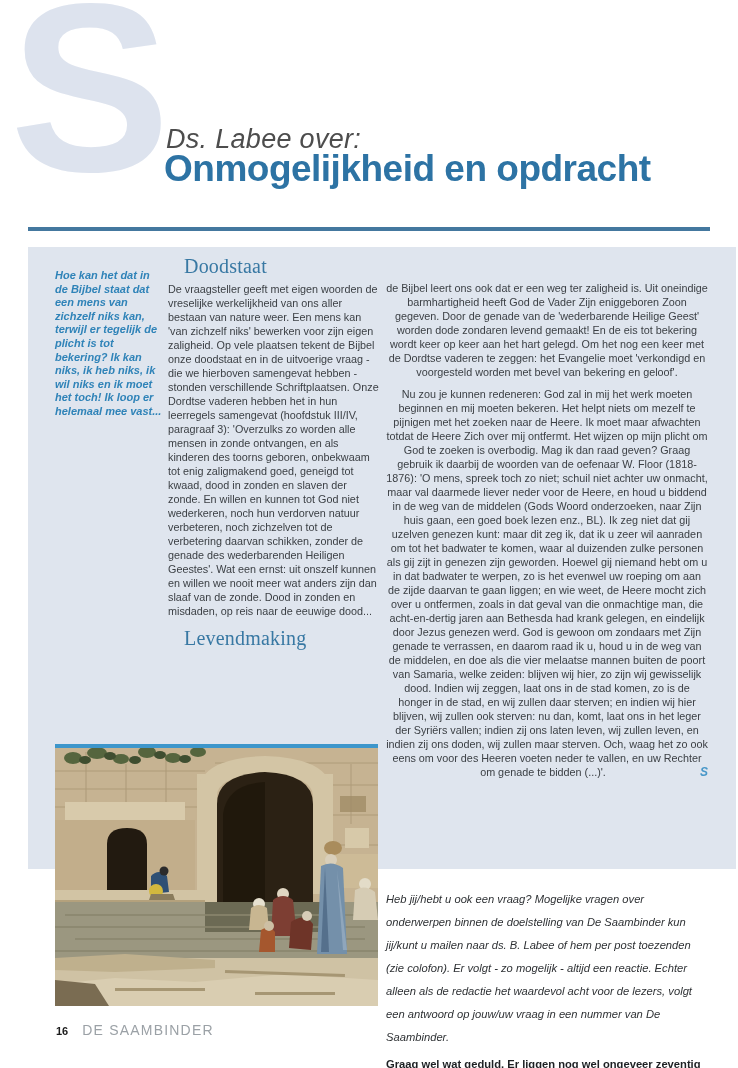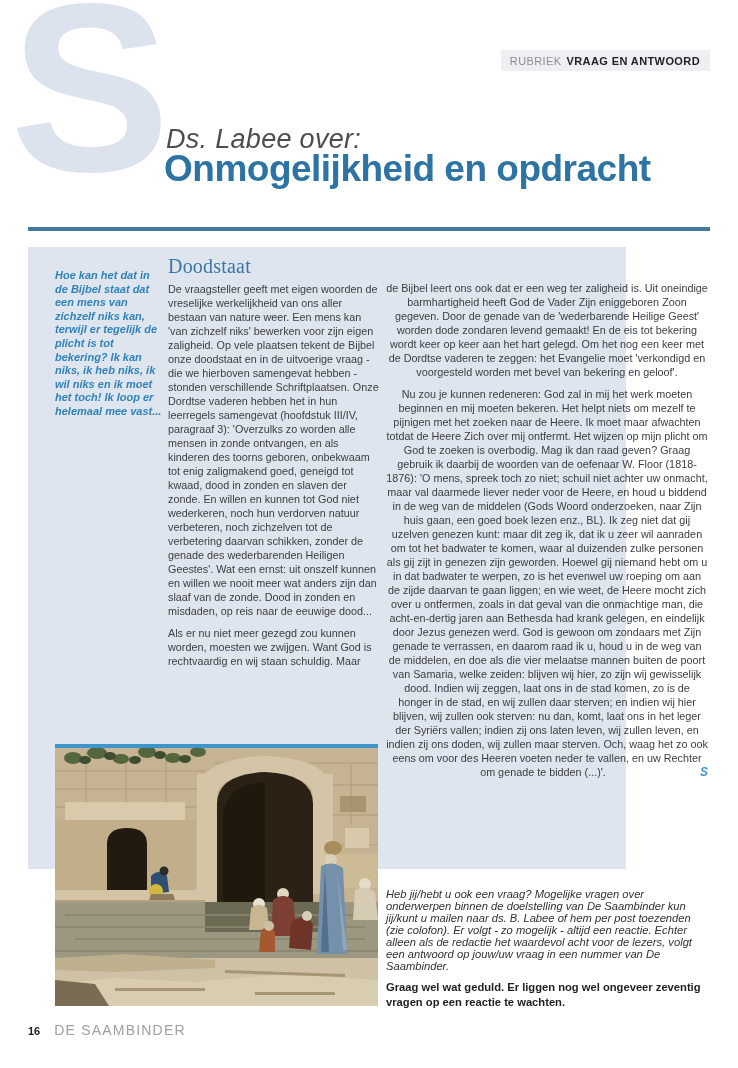--- a/index.html
+++ b/index.html
@@ -27,82 +27,78 @@
     color:#4d4d4d; z-index:2; letter-spacing:.3px;
   }
   .title {
     position:absolute; left:164px; top:148px; margin:0; font-size:37px;
     font-weight:bold; color:#2d73a4; z-index:2; letter-spacing:-0.5px;
   }
   .rule { position:absolute; left:28px; top:227px; width:682px; height:4px; background:#44789f; z-index:2; }
 
   
   .panel {
-    position:absolute; left:28px; top:247px; width:598px; height:622px;
+    position:absolute; left:28px; top:247px; width:708px; height:622px;
     background:#dfe5ee; z-index:1;
   }
   .question {
     position:absolute; left:27px; top:22px; width:110px;
     font-size:11px; line-height:13.6px; font-weight:bold; font-style:italic;
     color:#2f83b8;
   }
   .col { position:absolute; top:8px; }
   .col1 { left:140px; width:211px; }
   .col2 { left:358px; width:322px; padding-top:26px;text-align:center; }
   .panel h2 {
-    margin:0 0 4px 0; font-family:"Liberation Serif", serif; font-weight:400;
+    margin:0 0 4px 16px; font-family:"Liberation Serif", serif; font-weight:400;
     font-size:20px; color:#3878a3; letter-spacing:.2px;
   }
   .panel h2.gap { margin-top:9px; }
   .panel p {
     margin:0 0 8px 0; font-size:10.8px; line-height:14px; color:#3c4045;
   }
   .endmark {
     float:right; font-weight:800; font-style:italic; color:#4897c8;
     font-size:12px; line-height:14px;
   }
 
   
   .painting { position:absolute; left:55px; top:744px; width:323px; height:262px; z-index:3; }
   .painting svg { display:block; }
 
   
   .vraag { position:absolute; left:386px; top:888px; width:324px; z-index:2; }
   .vraag h3 { margin:0 0 7px 0; font-size:21px; color:#2d79ae; font-weight:bold; letter-spacing:.2px; }
-  .vraag-body { margin:0; font-size:11.2px; line-height:12px; font-style:italic; color:#2e3134; }
+  .vraag-body { margin:0; font-size:11.2px; line-height:23px; font-style:italic; color:#2e3134; }
   .vraag-note { margin:8px 0 0 0; font-size:11.2px; line-height:15px; font-weight:bold; color:#1d2023; }
 
   
   .footer { position:absolute; left:28px; top:1022px; display:flex; gap:14px; align-items:baseline; z-index:2; }
-  .pagenum { font-size:11px; font-weight:bold; color:#1c1c1c; }
+  .pagenum { font-size:11px; font-weight:bold; color:#1c1c1c;margin-left:28px; }
   .mag { font-size:14px; color:#9ba1a6; letter-spacing:1.2px; }
 </style>
 </head>
 <body>
 
 <div class="page">
 
-  <div class="rubriek">
-    <span class="rubriek-label">RUBRIEK</span>
-    <span class="rubriek-title">VRAAG EN ANTWOORD</span>
-  </div>
 
   <div class="watermark">S</div>
 
   <div class="kicker">Ds. Labee over:</div>
   <h1 class="title">Onmogelijkheid en opdracht</h1>
   <div class="rule"></div>
 
   <div class="panel">
     <div class="question">Hoe kan het dat in de Bijbel staat dat een mens van zichzelf niks kan, terwijl er tegelijk de plicht is tot bekering? Ik kan niks, ik heb niks, ik wil niks en ik moet het toch! Ik loop er helemaal mee vast...</div>
 
     <div class="col col1">
       <h2>Doodstaat</h2>
       <p>De vraagsteller geeft met eigen woorden de vreselijke werkelijkheid van ons aller bestaan van nature weer. Een mens kan 'van zichzelf niks' bewerken voor zijn eigen zaligheid. Op vele plaatsen tekent de Bijbel onze doodstaat en in de uitvoerige vraag - die we hierboven samengevat hebben - stonden verschillende Schriftplaatsen. Onze Dordtse vaderen hebben het in hun leerregels samengevat (hoofdstuk III/IV, paragraaf 3): 'Overzulks zo worden alle mensen in zonde ontvangen, en als kinderen des toorns geboren, onbekwaam tot enig zaligmakend goed, geneigd tot kwaad, dood in zonden en slaven der zonde. En willen en kunnen tot God niet wederkeren, noch hun verdorven natuur verbeteren, noch zichzelven tot de verbetering daarvan schikken, zonder de genade des wederbarenden Heiligen Geestes'. Wat een ernst: uit onszelf kunnen en willen we nooit meer wat anders zijn dan slaaf van de zonde. Dood in zonden en misdaden, op reis naar de eeuwige dood...</p>
-      <p>Als er nu niet meer gezegd zou kunnen worden, moesten we zwijgen. Want God is rechtvaardig en wij staan schuldig. Maar</p>
+      <h2 class="gap">Levendmaking</h2>
     </div>
 
     <div class="col col2">
       <p>de Bijbel leert ons ook dat er een weg ter zaligheid is. Uit oneindige barmhartigheid heeft God de Vader Zijn eniggeboren Zoon gegeven. Door de genade van de 'wederbarende Heilige Geest' worden dode zondaren levend gemaakt! En de eis tot bekering wordt keer op keer aan het hart gelegd. Om het nog een keer met de Dordtse vaderen te zeggen: het Evangelie moet 'verkondigd en voorgesteld worden met bevel van bekering en geloof'.</p>
       <p><span>Nu zou je kunnen redeneren: God zal in mij het werk moeten beginnen en mij moeten bekeren. Het helpt niets om mezelf te pijnigen met het zoeken naar de Heere. Ik moet maar afwachten totdat de Heere Zich over mij ontfermt. Het wijzen op mijn plicht om God te zoeken is overbodig. Mag ik dan raad geven? Graag gebruik ik daarbij de woorden van de oefenaar W. Floor (1818-1876): 'O mens, spreek toch zo niet; schuil niet achter uw onmacht, maar val daarmede liever neder voor de Heere, en houd u biddend in de weg van de middelen (Gods Woord onderzoeken, naar Zijn huis gaan, een goed boek lezen enz., BL). Ik zeg niet dat gij uzelven genezen kunt: maar dit zeg ik, dat ik u zeer wil aanraden om tot het badwater te komen, waar al duizenden zulke personen als gij zijt in genezen zijn geworden. Hoewel gij niemand hebt om u in dat badwater te werpen, zo is het evenwel uw roeping om aan de zijde daarvan te gaan liggen; en wie weet, de Heere mocht zich over u ontfermen, zoals in dat geval van die onmachtige man, die acht-en-dertig jaren aan Bethesda had krank gelegen, en eindelijk door Jezus genezen werd. God is gewoon om zondaars met Zijn genade te verrassen, en daarom raad ik u, houd u in de weg van de middelen, en doe als die vier melaatse mannen buiten de poort van Samaria, welke zeiden: blijven wij hier, zo zijn wij gewisselijk dood. Indien wij zeggen, laat ons in de stad komen, zo is de honger in de stad, en wij zullen daar sterven; en indien wij hier blijven, wij zullen ook sterven: nu dan, komt, laat ons in het leger der Syriërs vallen; indien zij ons laten leven, wij zullen leven, en indien zij ons doden, wij zullen maar sterven. Och, waag het zo ook eens om voor des Heeren voeten neder te vallen, en uw Rechter om genade te bidden (...)'.</span><span class="endmark">S</span></p>
     </div>
   </div>
 
   <div class="painting">
     <svg width="323" height="262" viewBox="0 0 323 262">

